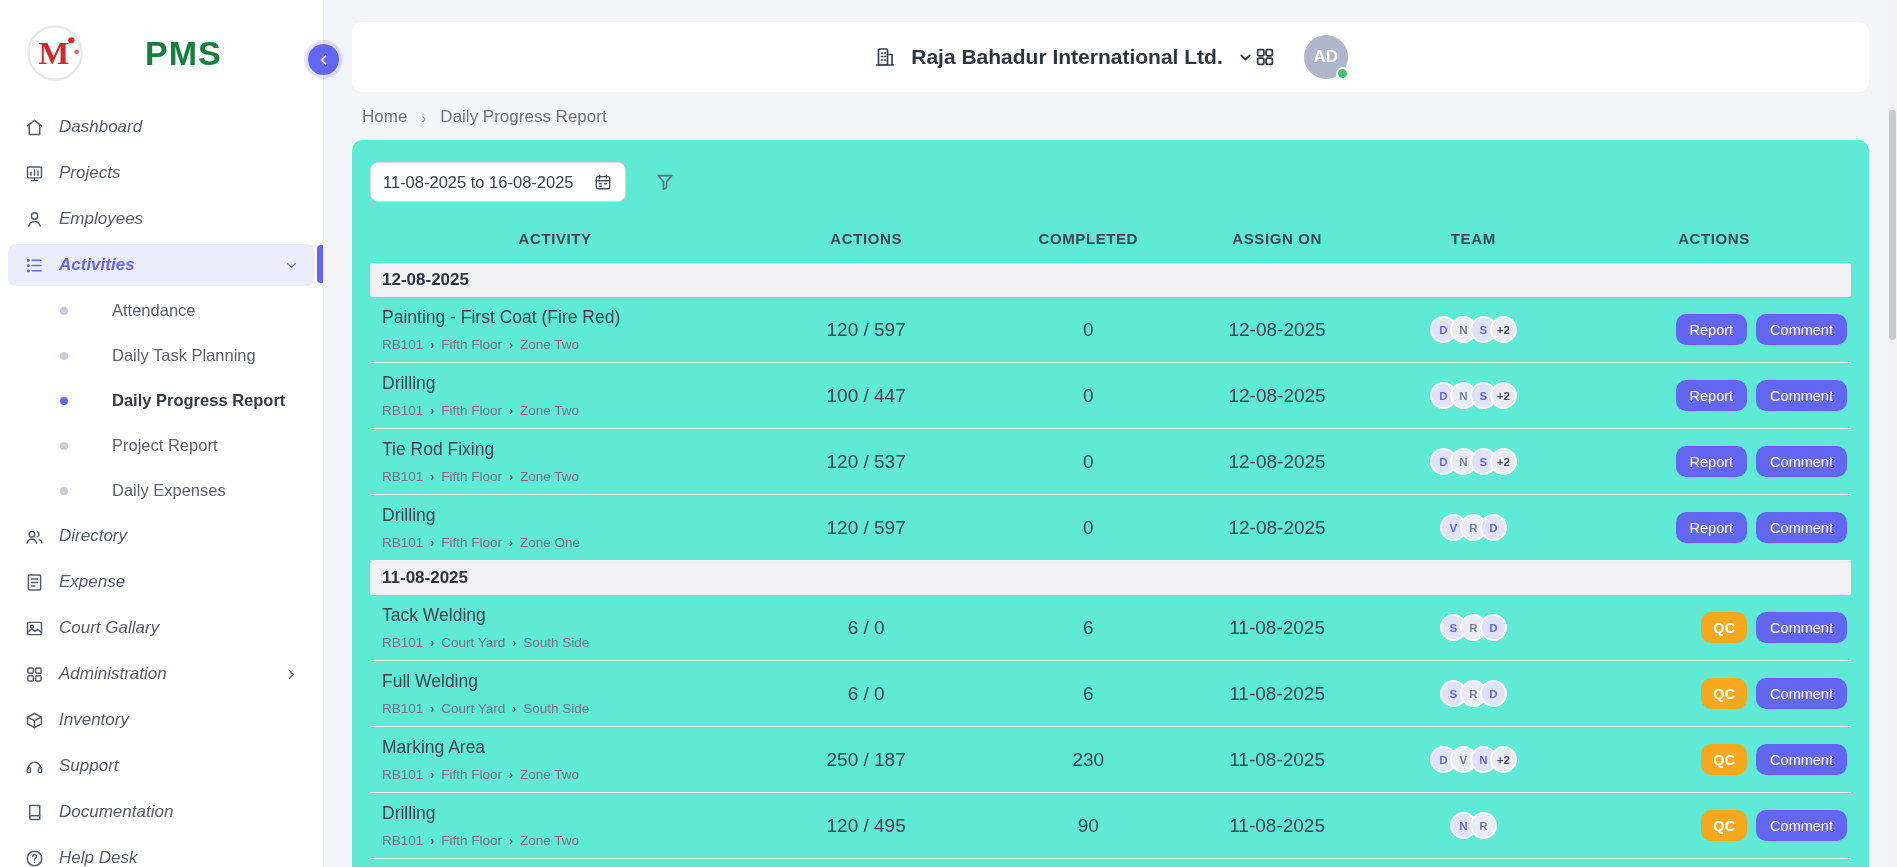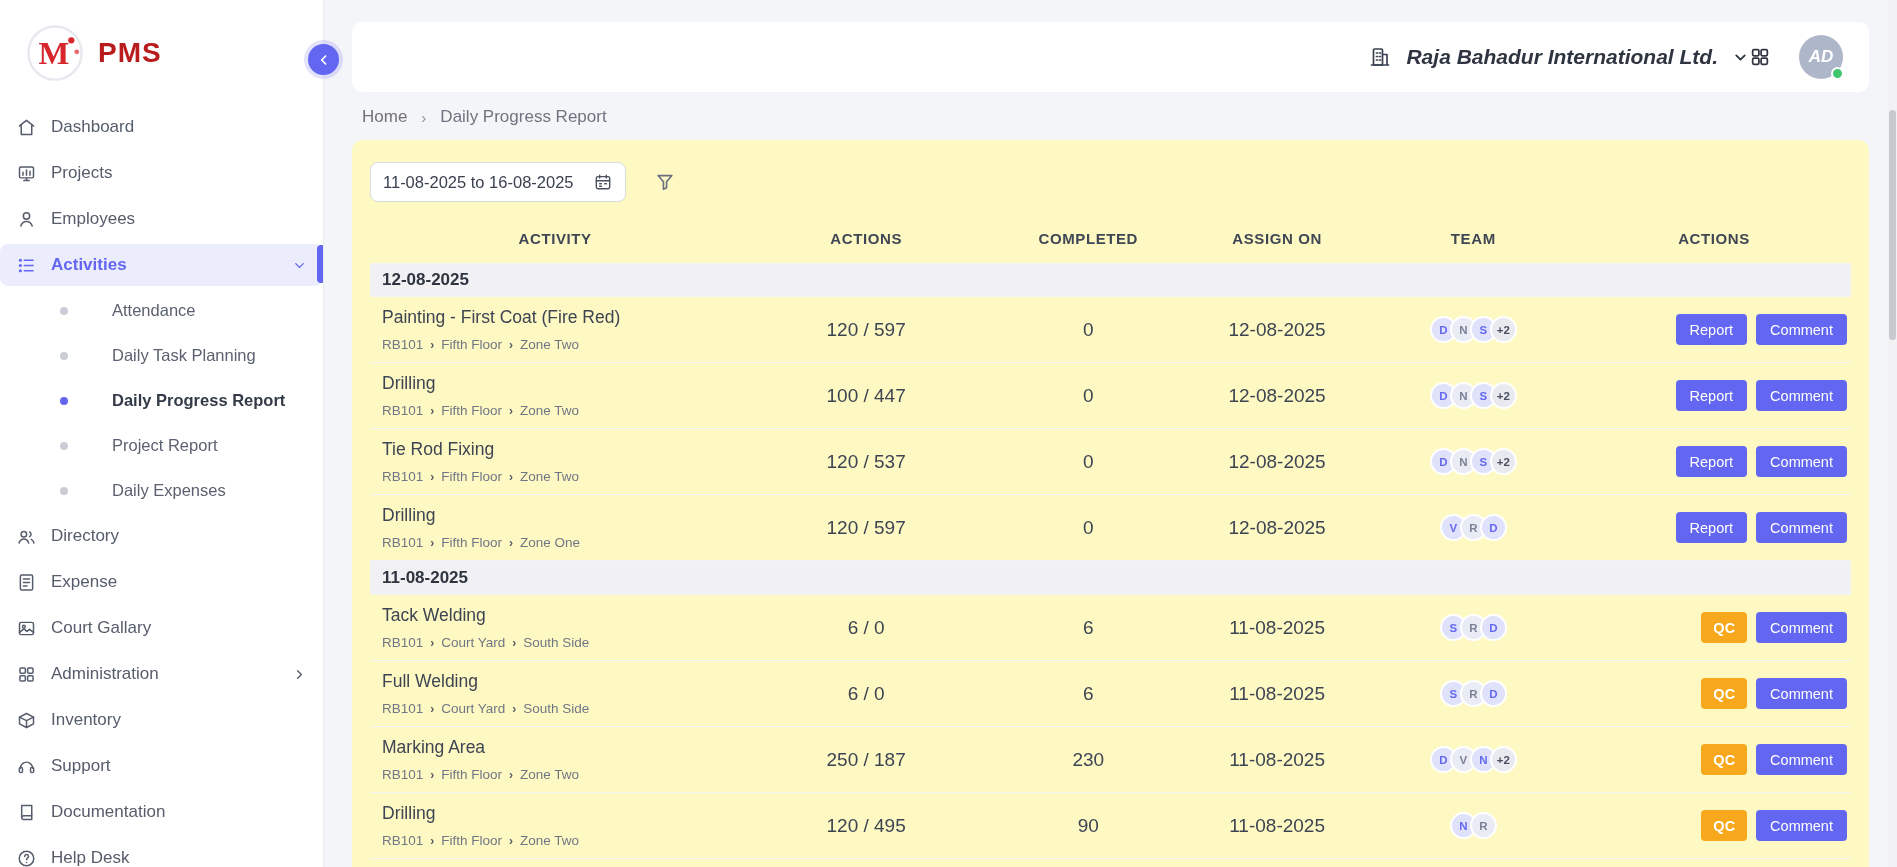--- a/index.html
+++ b/index.html
@@ -14,22 +14,22 @@
   :root{
     --accent:#6366f1; --accent-soft:#ecedfc; --warning:#f8a81c;
     --logo-red:#d7262c; --green:#3fc56b;
     --cols:25% 17% 13% 12.5% 14% 18.5%;
   }
 
   
   .sidebar{width:324px;height:100%;background:#fff;border-right:1px solid #ececf0;
     padding-top:16px;position:relative;flex-shrink:0;z-index:2;}
   .logo-row{display:flex;align-items:center;gap:14px;padding:8px 26px 22px;}
-  .logo-text{font-size:28px;font-weight:700;color:#b91c1c;letter-spacing:1px;}
-  .nav-row{position:relative;padding:2px 0;}
+  .logo-text{font-size:34px;font-weight:700;color:#15803d;letter-spacing:1px;margin-left:47px;}
+  .nav-row{position:relative;padding:2px 8px;font-style:italic;}
   .nav-pill{display:flex;align-items:center;gap:14px;height:42px;padding:0 16px;
     border-radius:8px;color:#555c6b;font-size:17px;cursor:pointer;}
   .nav-row.active .nav-pill{background:var(--accent-soft);color:var(--accent);font-weight:600;}
   .nav-row.active::after{content:"";position:absolute;right:0;top:3px;height:38px;width:6px;
     background:var(--accent);border-radius:4px 0 0 4px;}
   .icn{width:21px;height:21px;flex:none;}
   .nav-chevron{margin-left:auto;width:15px;height:15px;}
   .sub-row{display:flex;align-items:center;height:45px;padding-left:60px;
     font-size:16.5px;color:#5b6170;cursor:pointer;}
   .sub-dot{width:8px;height:8px;border-radius:50%;background:#cbcdd6;margin-right:44px;flex:none;}
@@ -37,39 +37,39 @@
   .sub-row.active .sub-dot{background:var(--accent);}
 
   .collapse-btn{position:absolute;left:308px;top:44px;width:31px;height:31px;border-radius:50%;
     background:var(--accent);color:#fff;border:none;cursor:pointer;z-index:5;
     display:flex;align-items:center;justify-content:center;
     box-shadow:0 0 0 4px rgba(99,102,241,.18);}
 
   
   .main{flex:1;height:100%;padding:22px 28px 0;display:flex;flex-direction:column;min-width:0;}
   .topbar{background:#fff;border-radius:10px;height:70px;display:flex;align-items:center;
-    justify-content:flex-end;padding:0 26px;flex:none;font-style:italic;}
+    justify-content:center;padding:0 26px;flex:none;}
   .company{display:flex;align-items:center;gap:14px;font-size:21px;font-weight:700;
     color:#2e3440;cursor:pointer;}
   .company .icn{width:24px;height:24px;color:#3a4150;}
   .company .chev{width:17px;height:17px;}
   .topbar-right{display:flex;align-items:center;gap:28px;}
   .apps-btn{background:none;border:none;cursor:pointer;color:#2f3540;display:flex;}
   .apps-btn .icn{width:22px;height:22px;}
   .avatar{width:44px;height:44px;border-radius:50%;background:#aeb6c9;color:#fff;font-size:17px;
     font-weight:700;display:flex;align-items:center;justify-content:center;position:relative;cursor:pointer;}
   .online-dot{position:absolute;right:-1px;bottom:-1px;width:13px;height:13px;border-radius:50%;
     background:var(--green);border:2px solid #fff;}
 
   .breadcrumb{display:flex;align-items:center;gap:14px;padding:15px 10px 13px;font-size:17px;flex:none;}
   .bc-home{color:#737373;cursor:pointer;}
   .bc-sep{color:#8a8f9c;font-size:15px;}
   .bc-current{color:#6e7480;}
 
-  .content-card{background:#fef9c3;border-radius:10px 10px 0 0;flex:1;padding:22px 18px 0;overflow:hidden;}
+  .content-card{background:#5eead4;border-radius:10px 10px 0 0;flex:1;padding:22px 18px 0;overflow:hidden;}
   .filter-row{display:flex;align-items:center;gap:28px;margin-bottom:22px;}
   .date-input{display:flex;align-items:center;justify-content:space-between;gap:10px;
     border:1px solid #d9dbe3;border-radius:8px;height:40px;padding:0 12px;
     font-size:16.5px;color:#3a4150;width:256px;cursor:pointer;background:#fff;}
   .date-input .icn{width:20px;height:20px;color:#4a5160;}
   .funnel-btn{background:none;border:none;cursor:pointer;color:#6a7080;display:flex;}
   .funnel-btn .icn{width:22px;height:22px;}
 
   .table-head{display:grid;grid-template-columns:var(--cols);font-size:15px;font-weight:700;
     color:#3f4654;letter-spacing:.6px;padding:6px 0 16px;}
@@ -82,21 +82,21 @@
   .activity-name{font-size:17.5px;color:#3d4452;margin-bottom:9px;}
   .activity-path{font-size:13.5px;color:#707684;display:flex;align-items:center;gap:7px;flex-wrap:wrap;}
   .path-sep{font-size:12px;color:#555b66;font-weight:700;}
   .cell.num{text-align:center;font-size:19px;color:#3d4452;}
   .team-cell{display:flex;justify-content:center;align-items:center;}
   .chip{width:27px;height:27px;border-radius:50%;font-size:11.5px;font-weight:700;
     display:flex;align-items:center;justify-content:center;border:2px solid #fff;margin-left:-7px;flex:none;}
   .chip:first-child{margin-left:0;}
   .chip.extra{background:#e9eaf0 !important;color:#4a5060 !important;cursor:pointer;}
   .actions-cell{display:flex;justify-content:flex-end;gap:9px;padding-right:4px;}
-  .btn{height:31px;border:none;border-radius:4px;color:#fff;font-size:14.5px;
+  .btn{height:31px;border:none;border-radius:10px;color:#fff;font-size:14.5px;
     padding:0 14px;cursor:pointer;font-family:inherit;}
   .btn.primary{background:var(--accent);}
   .btn.warning{background:var(--warning);font-weight:700;padding:0 12px;}
 
   .page-scrollbar{position:absolute;right:0;top:0;width:9px;height:100%;background:#f2f2f4;z-index:9;}
   .page-scroll-thumb{position:absolute;right:1px;top:110px;width:7px;height:230px;
     border-radius:4px;background:#c6c9d0;cursor:pointer;}
 </style>
 </head>
 <body>

